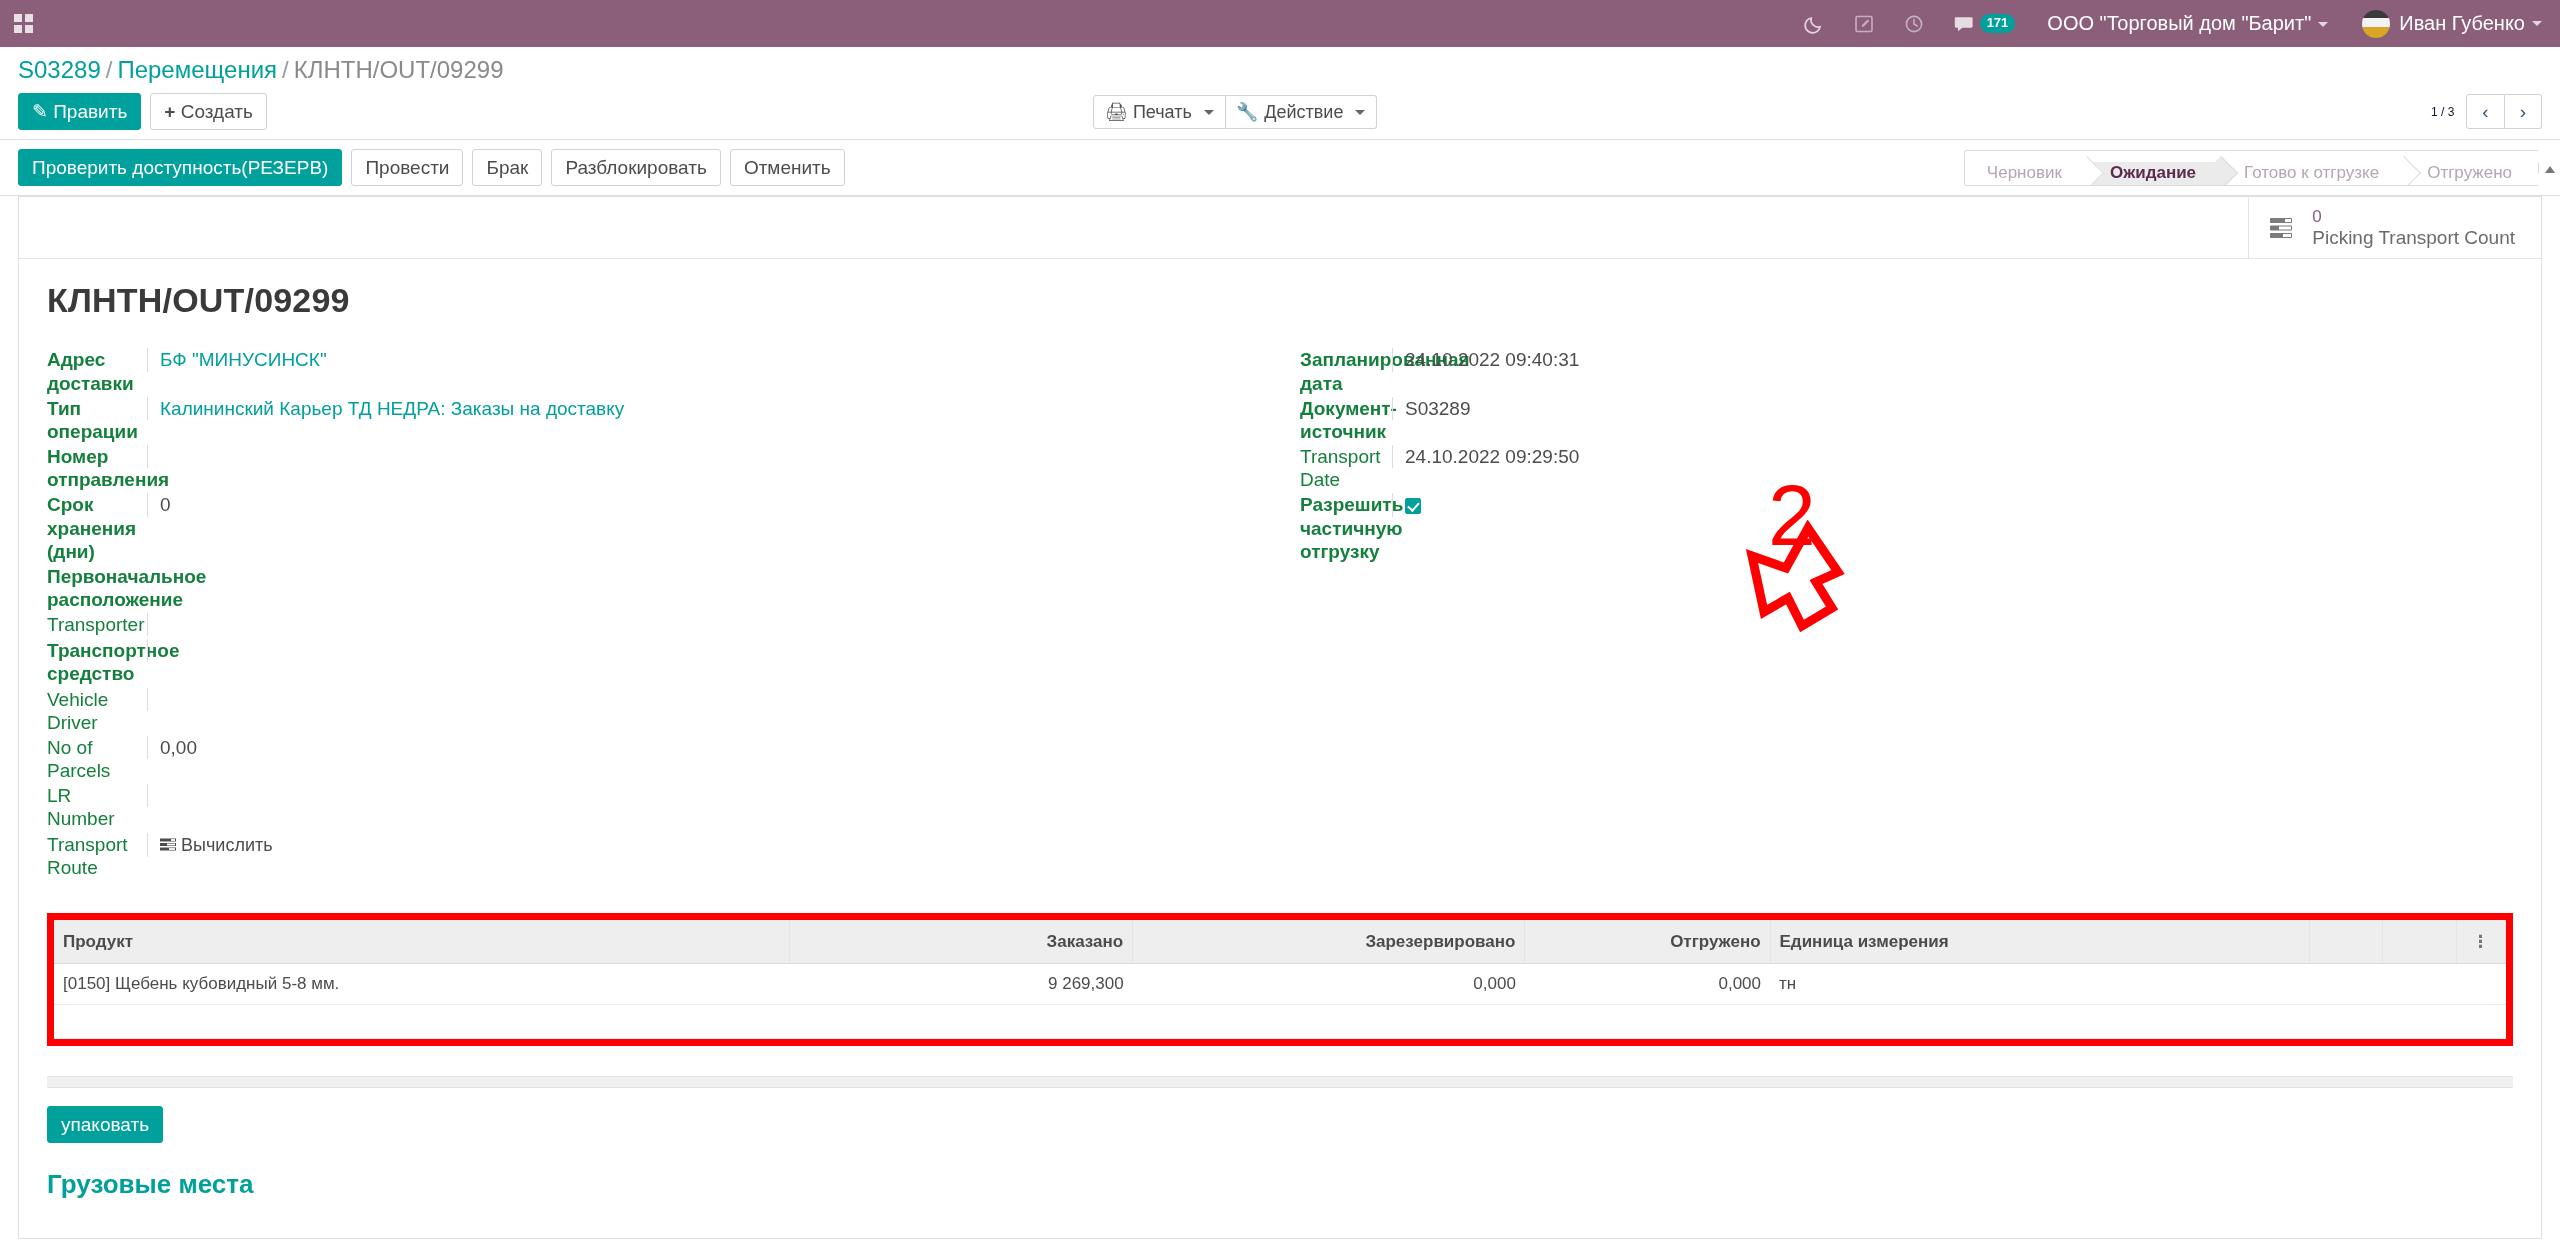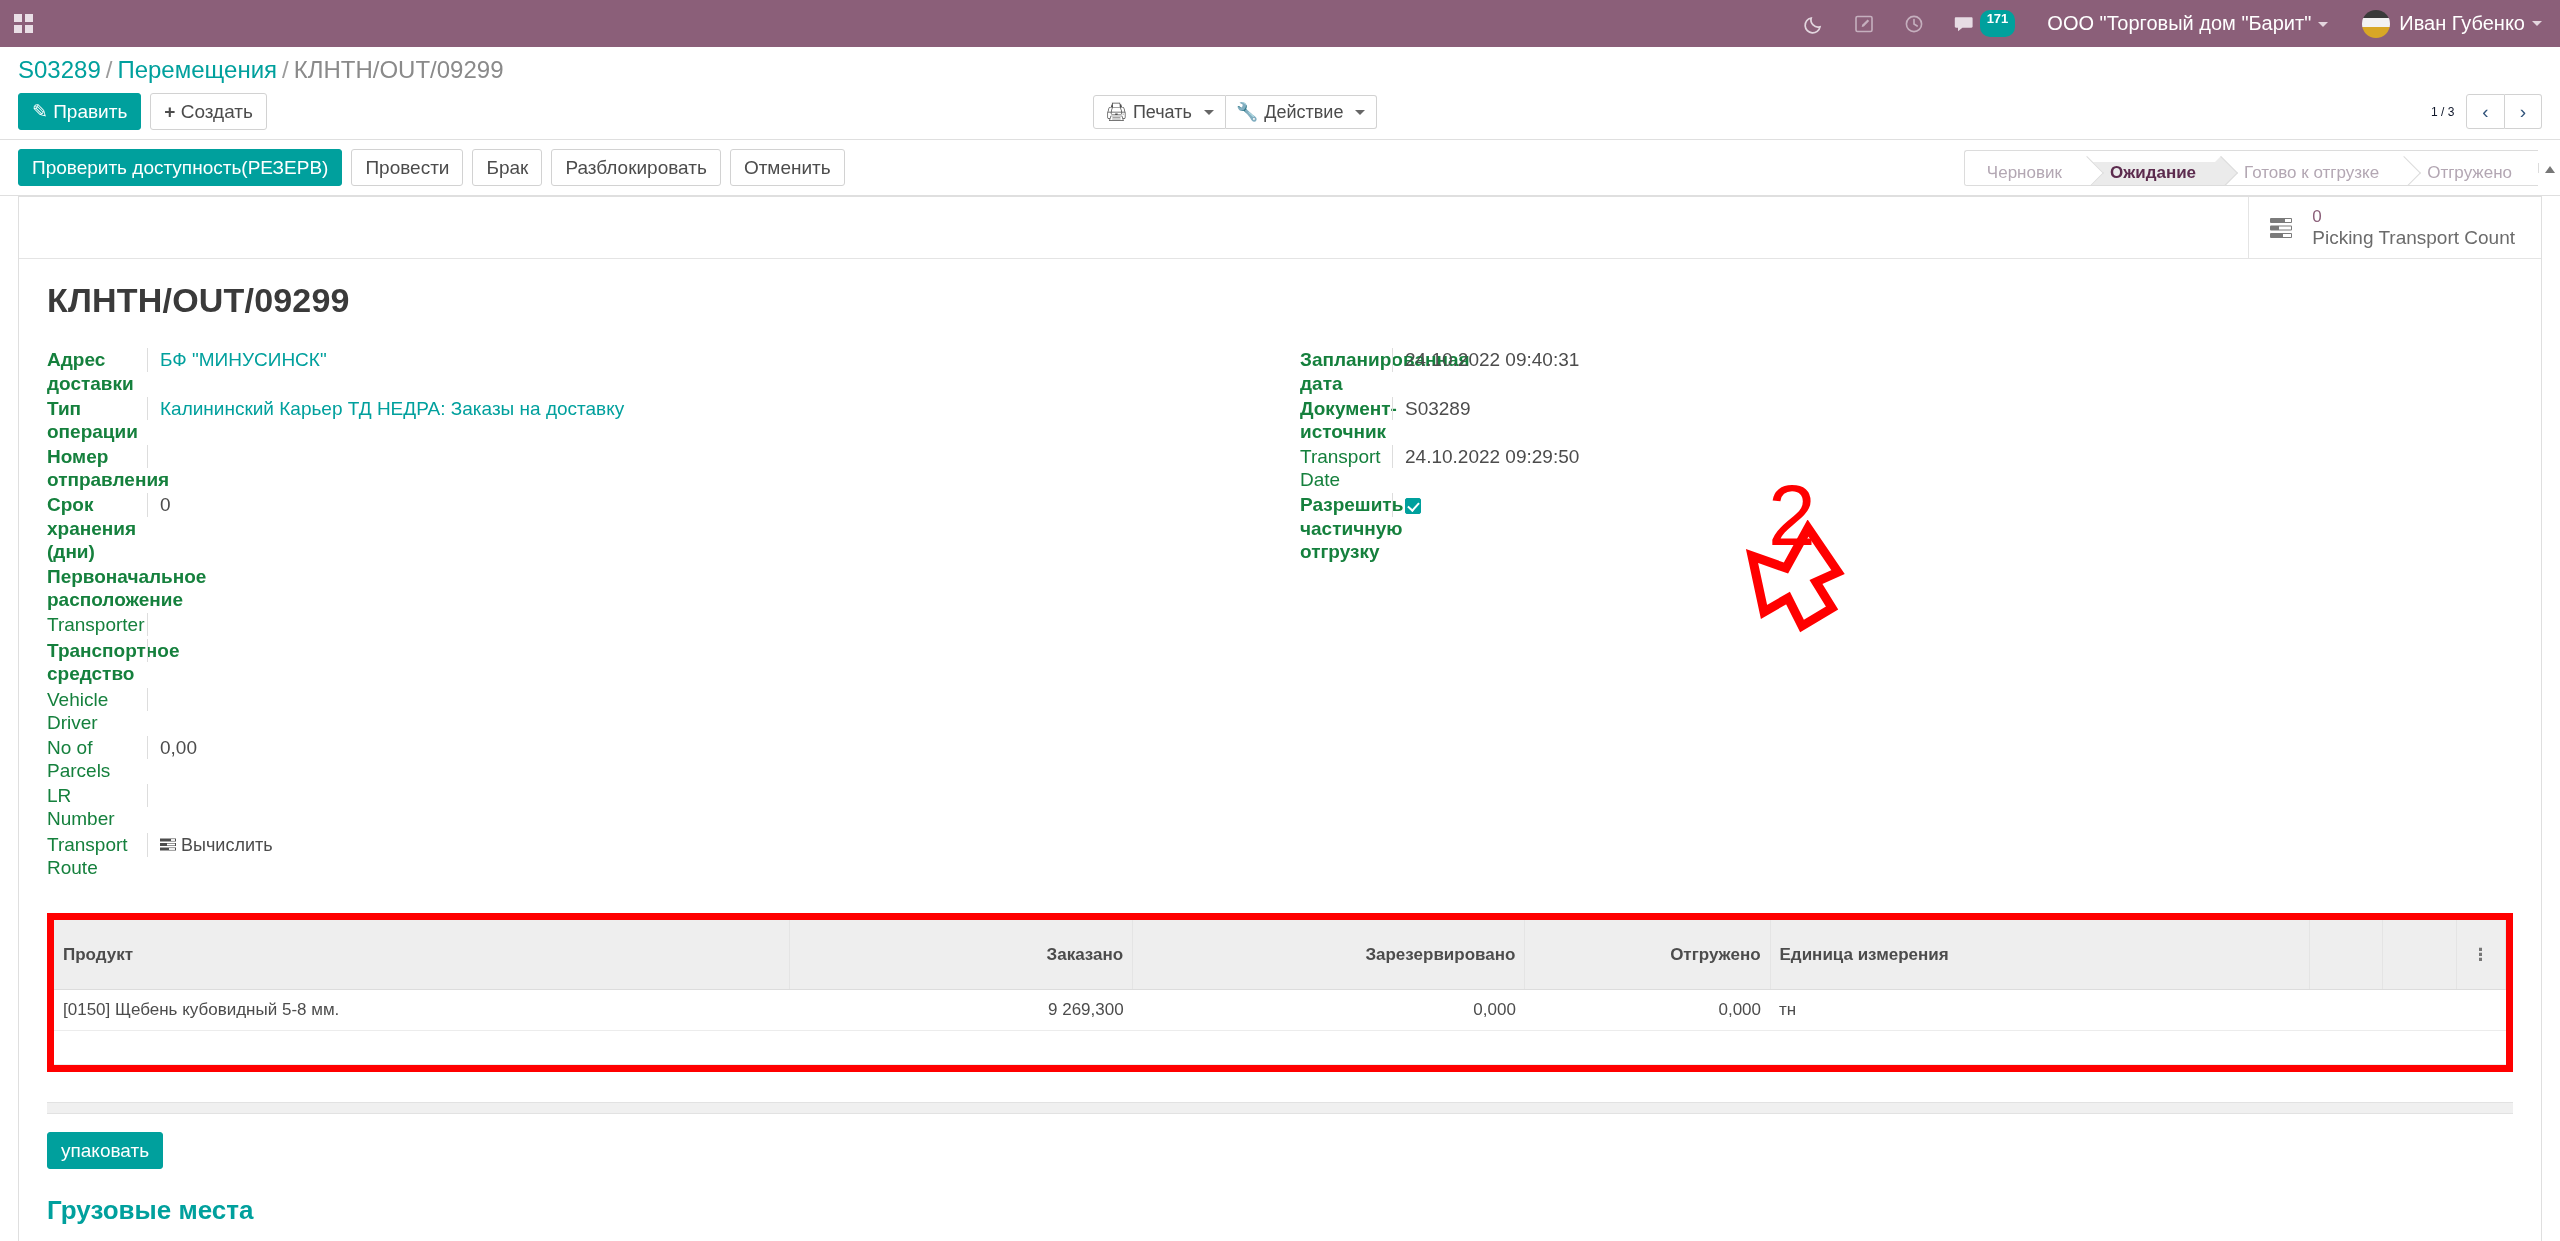--- a/index.html
+++ b/index.html
@@ -23,21 +23,21 @@
   }
   .apps-grid { display: grid; grid-template-columns: repeat(2, 8px); grid-template-rows: repeat(2, 8px); gap: 3px; cursor: pointer; }
   .apps-grid i { display: block; width: 8px; height: 8px; background: #e9dfe6; }
   .nav-spacer { flex: 1; }
   .nav-icons { display: flex; align-items: center; gap: 28px; }
   .nav-ic { color: #e7dce4; opacity: .95; display: flex; align-items: center; cursor: pointer; }
   .nav-ic svg { display: block; }
   .msg-wrap { position: relative; display: flex; align-items: center; cursor: pointer; }
   .badge {
     background: #00a09d; color: #fff; font-size: 13px; font-weight: bold;
-    border-radius: 10px; padding: 1px 7px 10px; margin-left: 3px; line-height: 1.25;
+    border-radius: 10px; padding: 1px 7px 1px; margin-left: 3px; line-height: 1.25;
   }
   .company-name { margin-left: 32px; font-size: 20px; color: #fff; cursor: pointer; white-space: nowrap; }
   .caret { display: inline-block; margin-left: 7px; border-left: 5px solid transparent; border-right: 5px solid transparent; border-top: 5px solid #e3d6de; vertical-align: middle; }
   .user-box { display: flex; align-items: center; margin-left: 34px; cursor: pointer; }
   .avatar {
     width: 28px; height: 28px; border-radius: 50%;
     background: linear-gradient(#3a3a3a 0 30%, #f2f2f2 30% 62%, #d8a726 62% 100%);
     margin-right: 9px; flex: none;
   }
   .user-name { font-size: 20px; color: #fff; white-space: nowrap; }
@@ -124,21 +124,21 @@
   .tab {
     font-size: 18px; color: #00a09d; padding: 9px 13px 8px; cursor: pointer;
     border: 1px solid transparent; border-bottom: 0; margin-bottom: -1px; white-space: nowrap;
   }
   .tab.active { color: #4c4c4c; background: #fff; border-color: #dfdfdf; border-radius: 3px 3px 0 0; }
 
   .tab-pane { padding-top: 2px; }
   table.olist { width: 100%; border-collapse: collapse; background: #fff; font-size: 17px; }
   table.olist thead th {
     background: #eeeeee; color: #4c4c4c; font-weight: bold; font-size: 17px;
-    padding: 24px 9px; border-bottom: 1px solid #dcdcdc; border-right: 1px solid #e4e4e4; text-align: left; white-space: nowrap;
+    padding: 11px 9px; border-bottom: 1px solid #dcdcdc; border-right: 1px solid #e4e4e4; text-align: left; white-space: nowrap;
   }
   table.olist thead th.num { text-align: right; }
   table.olist tbody td { padding: 10px 9px; border-bottom: 1px solid #ececec; color: #4c4c4c; font-size: 17px; }
   table.olist tbody td.num { text-align: right; }
   table.olist tbody tr.empty td { height: 34px; border-bottom: 1px solid #ececec; }
   .opt-dots { color: #777; font-weight: bold; letter-spacing: 1px; cursor: pointer; }
 
   .hl-box { border: 7px solid #ff0000; }
 
   .pack-zone { padding: 16px 0 0; }

